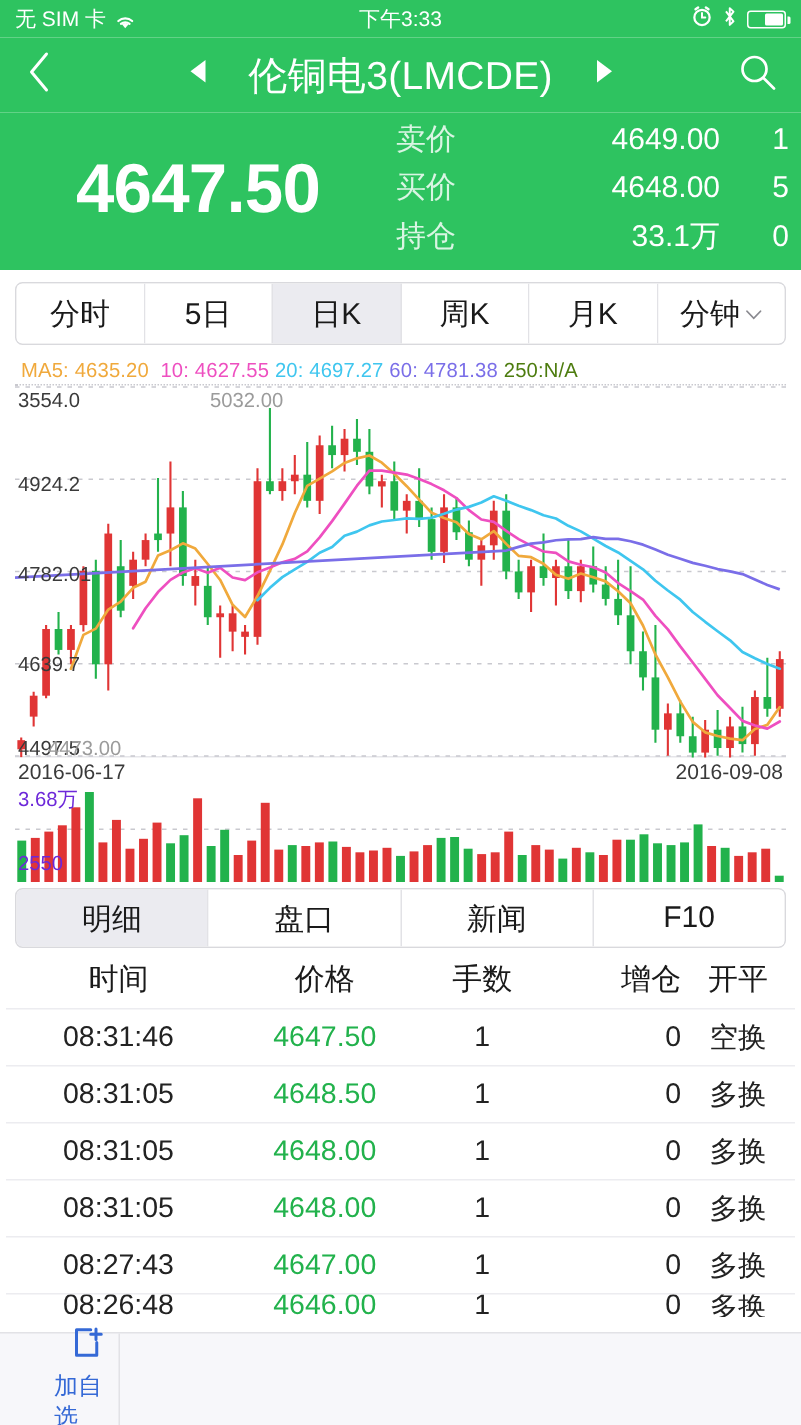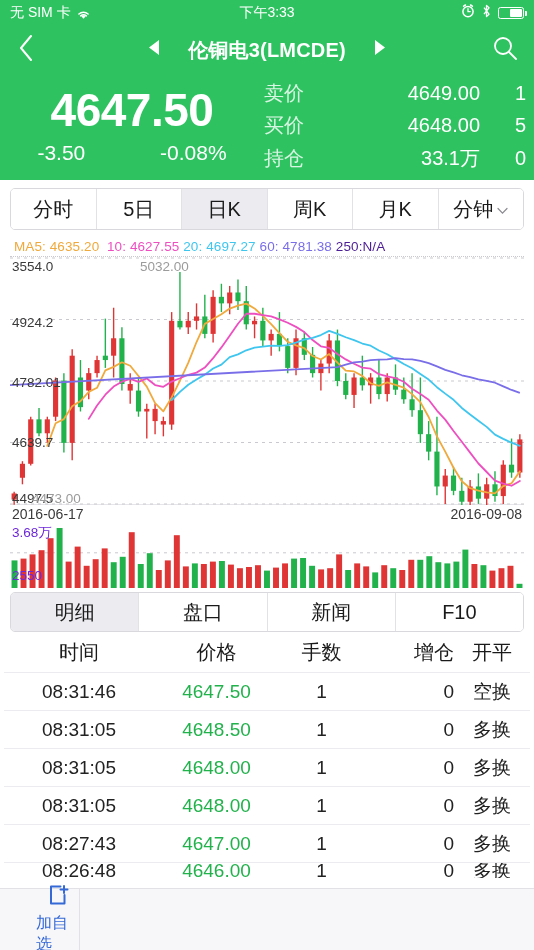--- a/index.html
+++ b/index.html
@@ -34,21 +34,21 @@
   
   .navbar {
     height: 50px; background:#2ec360; color:#fff;
     display:flex; align-items:center; position:relative;
   }
   .nav-back { width:52px; display:flex; align-items:center; justify-content:center; height:100%; }
   .nav-title-wrap{
     position:absolute; left:0; right:0; display:flex; align-items:center;
     justify-content:center; gap:26px; pointer-events:none;
   }
-  .nav-title { font-size:20px; font-weight:bold; letter-spacing:0.2px;}
+  .nav-title { font-size:26px; font-weight:normal; letter-spacing:0.2px;}
   .nav-arrow { font-size:17px; pointer-events:auto; }
   .nav-search { margin-left:auto; width:58px; display:flex; align-items:center; justify-content:center; z-index:2;}
 
   
   .quote {
     background:#2ec360; color:#fff; height:105px;
     display:flex; padding: 6px 0 10px 0;
   }
   .q-left { width:264px; display:flex; flex-direction:column; align-items:center; justify-content:center;}
   .q-price { font-size:46px; font-weight:bold; line-height:1.05; letter-spacing:-0.5px;}
@@ -71,21 +71,21 @@
     background:#fff; gap:4px;
   }
   .seg-item:last-child { border-right:none; }
   .seg-item.active { background:#ebebf0; }
   .chev { font-size:11px; color:#8a8a90; margin-top:3px;}
 
   
   .chart-box { position:relative; margin: 0 10px; }
   .ma-line { font-size:13.5px; padding: 3px 2px 2px 4px; white-space:nowrap; letter-spacing:0.1px;}
   .ma-5 { color:#f0a93c;text-align:center; } .ma-10{ color:#ee4fc0; } .ma-20{ color:#3fc6ef; }
-  .ma-60{ color:#7a6ee8; } .ma-250{ color:#4c1d95; }
+  .ma-60{ color:#7a6ee8; } .ma-250{ color:#4d7c0f; }
   .kchart { position:relative; width:514px; height:248px; border-top:1px dotted #c9c9cf; }
   .kchart svg, .volchart svg { display:block; }
   .axis-lab {
     position:absolute; font-size:13.5px; color:#3a3a3a; left:2px;
     background:transparent; pointer-events:none;
   }
   .hl-lab { position:absolute; font-size:13.5px; color:#9b9b9b; }
   .date-row {
     display:flex; justify-content:space-between; font-size:14px; color:#3a3a3a;
     padding: 1px 2px 2px 2px; border-top:1px solid #e6e6ea;
@@ -192,24 +192,20 @@
           <circle cx="11" cy="11" r="8" stroke="#fff" stroke-width="1.8" fill="none"></circle>
           <path d="M17 17 L24 24" stroke="#fff" stroke-width="1.8" stroke-linecap="round"></path>
         </svg>
       </span>
     </div>
   </div>
 
   <div class="quote">
     <div class="q-left">
       <div class="q-price">4647.50</div>
-      <div class="q-sub">
-        <span>-3.50</span>
-        <span>-0.08%</span>
-      </div>
     </div>
     <div class="q-right">
       <div class="q-row">
         <span class="q-label">卖价</span>
         <span class="q-val">4649.00</span>
         <span class="q-num">1</span>
       </div>
       <div class="q-row">
         <span class="q-label">买价</span>
         <span class="q-val">4648.00</span>

